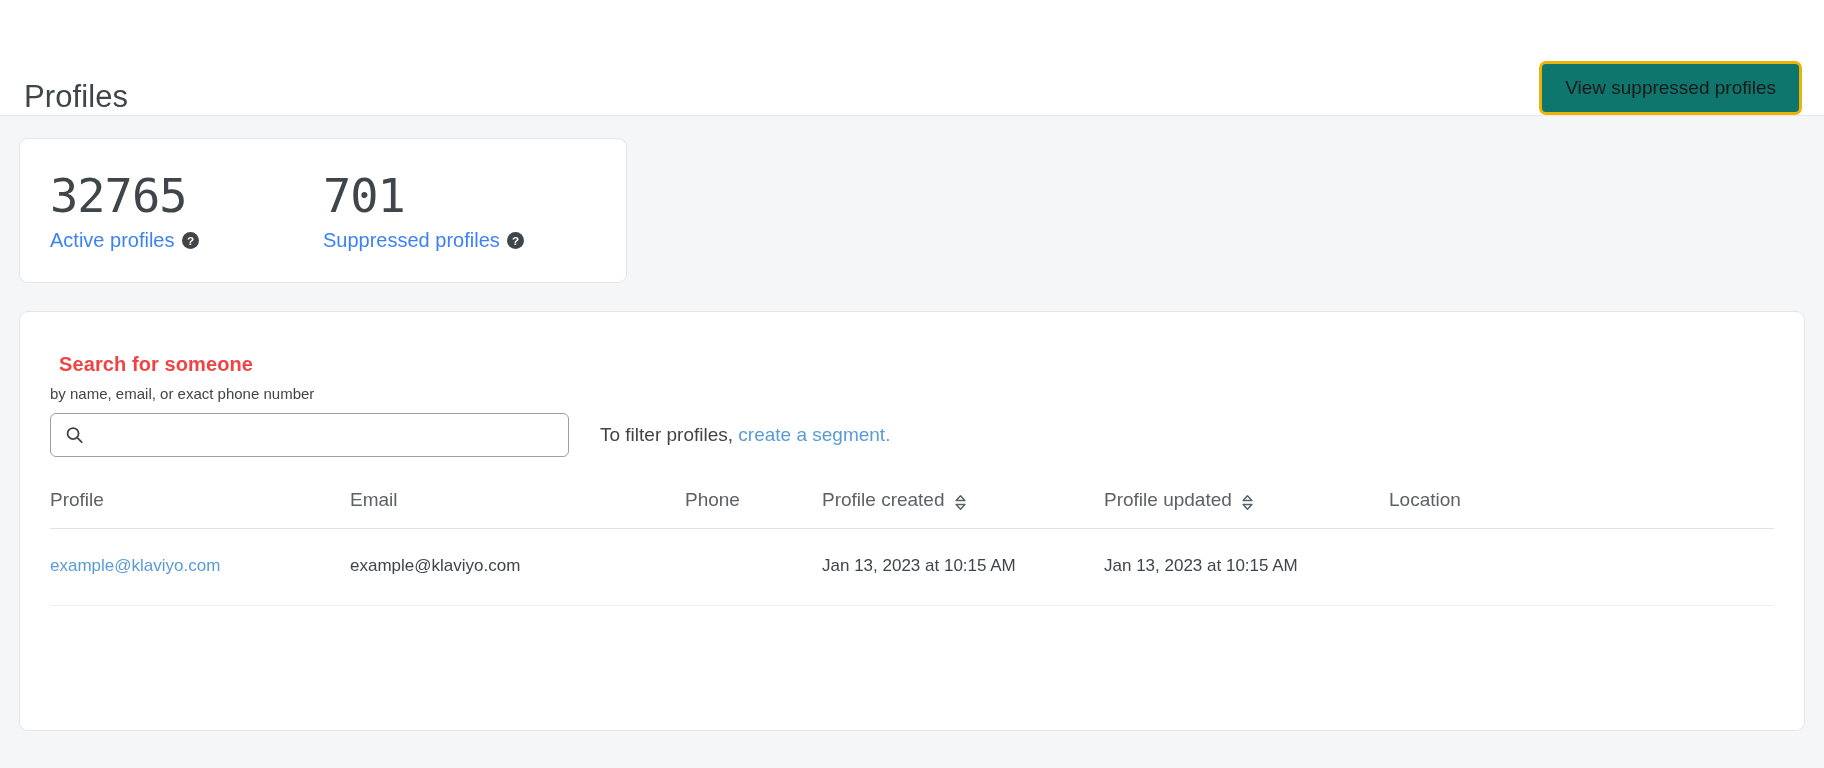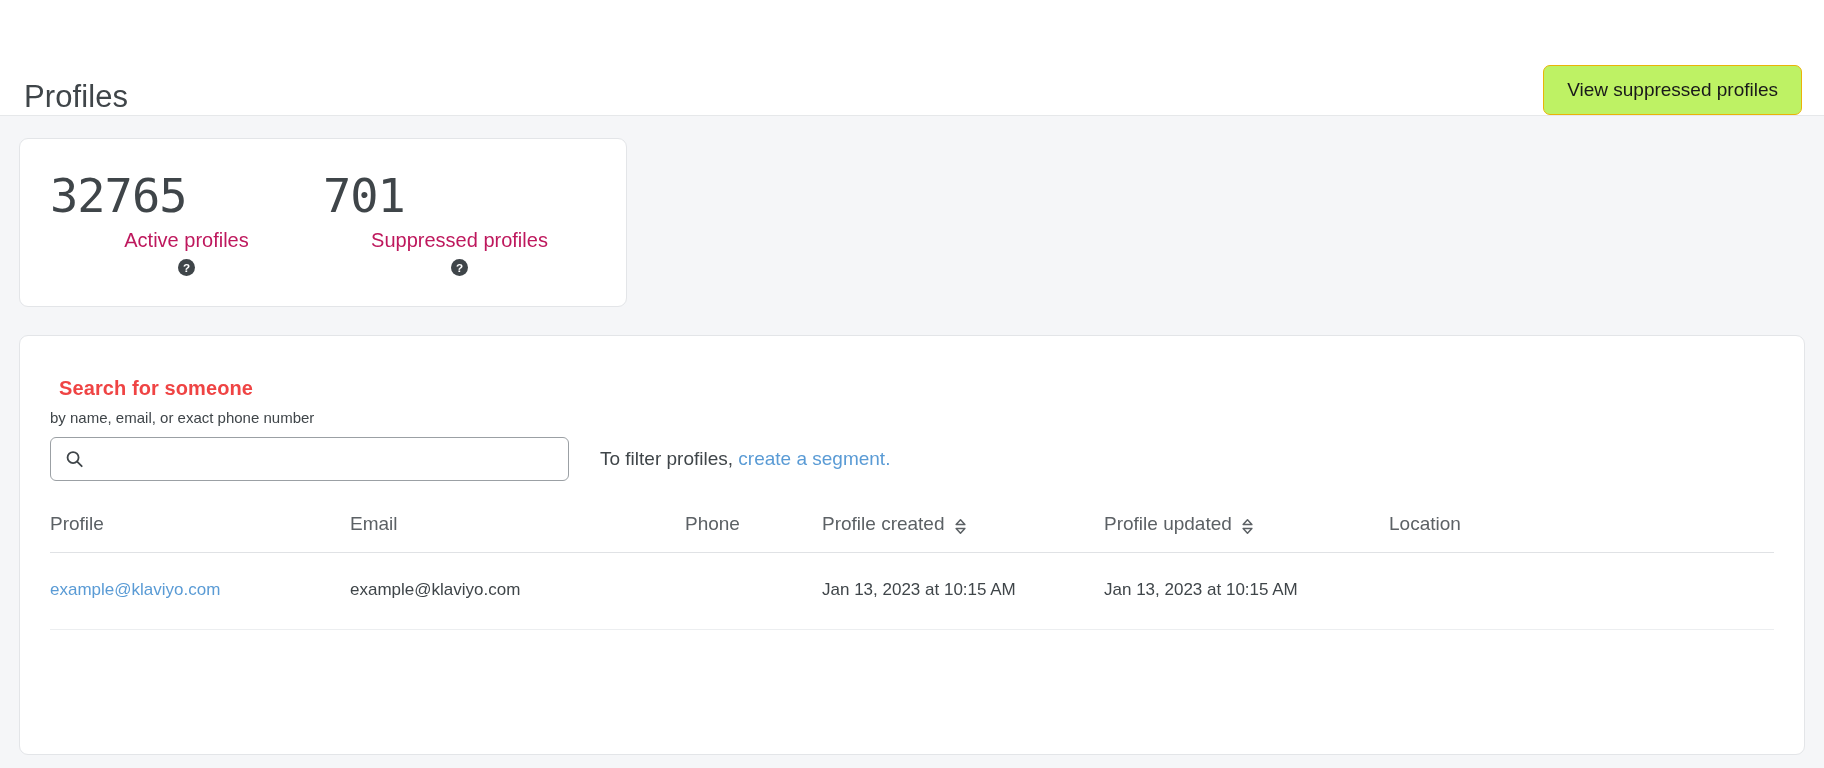--- a/index.html
+++ b/index.html
@@ -30,22 +30,22 @@
   .page-title {
     font-size: 31px;
     font-weight: 400;
     color: #3f4549;
     letter-spacing: 0.1px;
   }
   .btn-outline {
     font-family: "Liberation Sans", sans-serif;
     font-size: 19px;
     color: #19191a;
-    background: #bef264;
-    border: 1px solid #eab308;
+    background: #0f766e;
+    border: 3px solid #eab308;
     border-radius: 7px;
     padding: 13px 23px;
     cursor: pointer;
     line-height: 1.15;
   }
 
   
   .content {
     padding: 0 19px;
     box-sizing: border-box;
@@ -82,23 +82,22 @@
     font-size: 47px;
     color: #3f4549;
     line-height: 1.32;
     letter-spacing: -1px;
   }
   .count-label {
     display: flex;
     align-items: center;
     gap: 7px;
     font-size: 20px;
-    color: #be185d;
+    color: #3b82f6;
     margin-top: 2px;
-    flex-direction: column;
   }
   .help-icon {
     display: inline-flex;
     width: 17px;
     height: 17px;
     flex: 0 0 auto;
   }
   .help-icon svg { display: block; }
 
   

